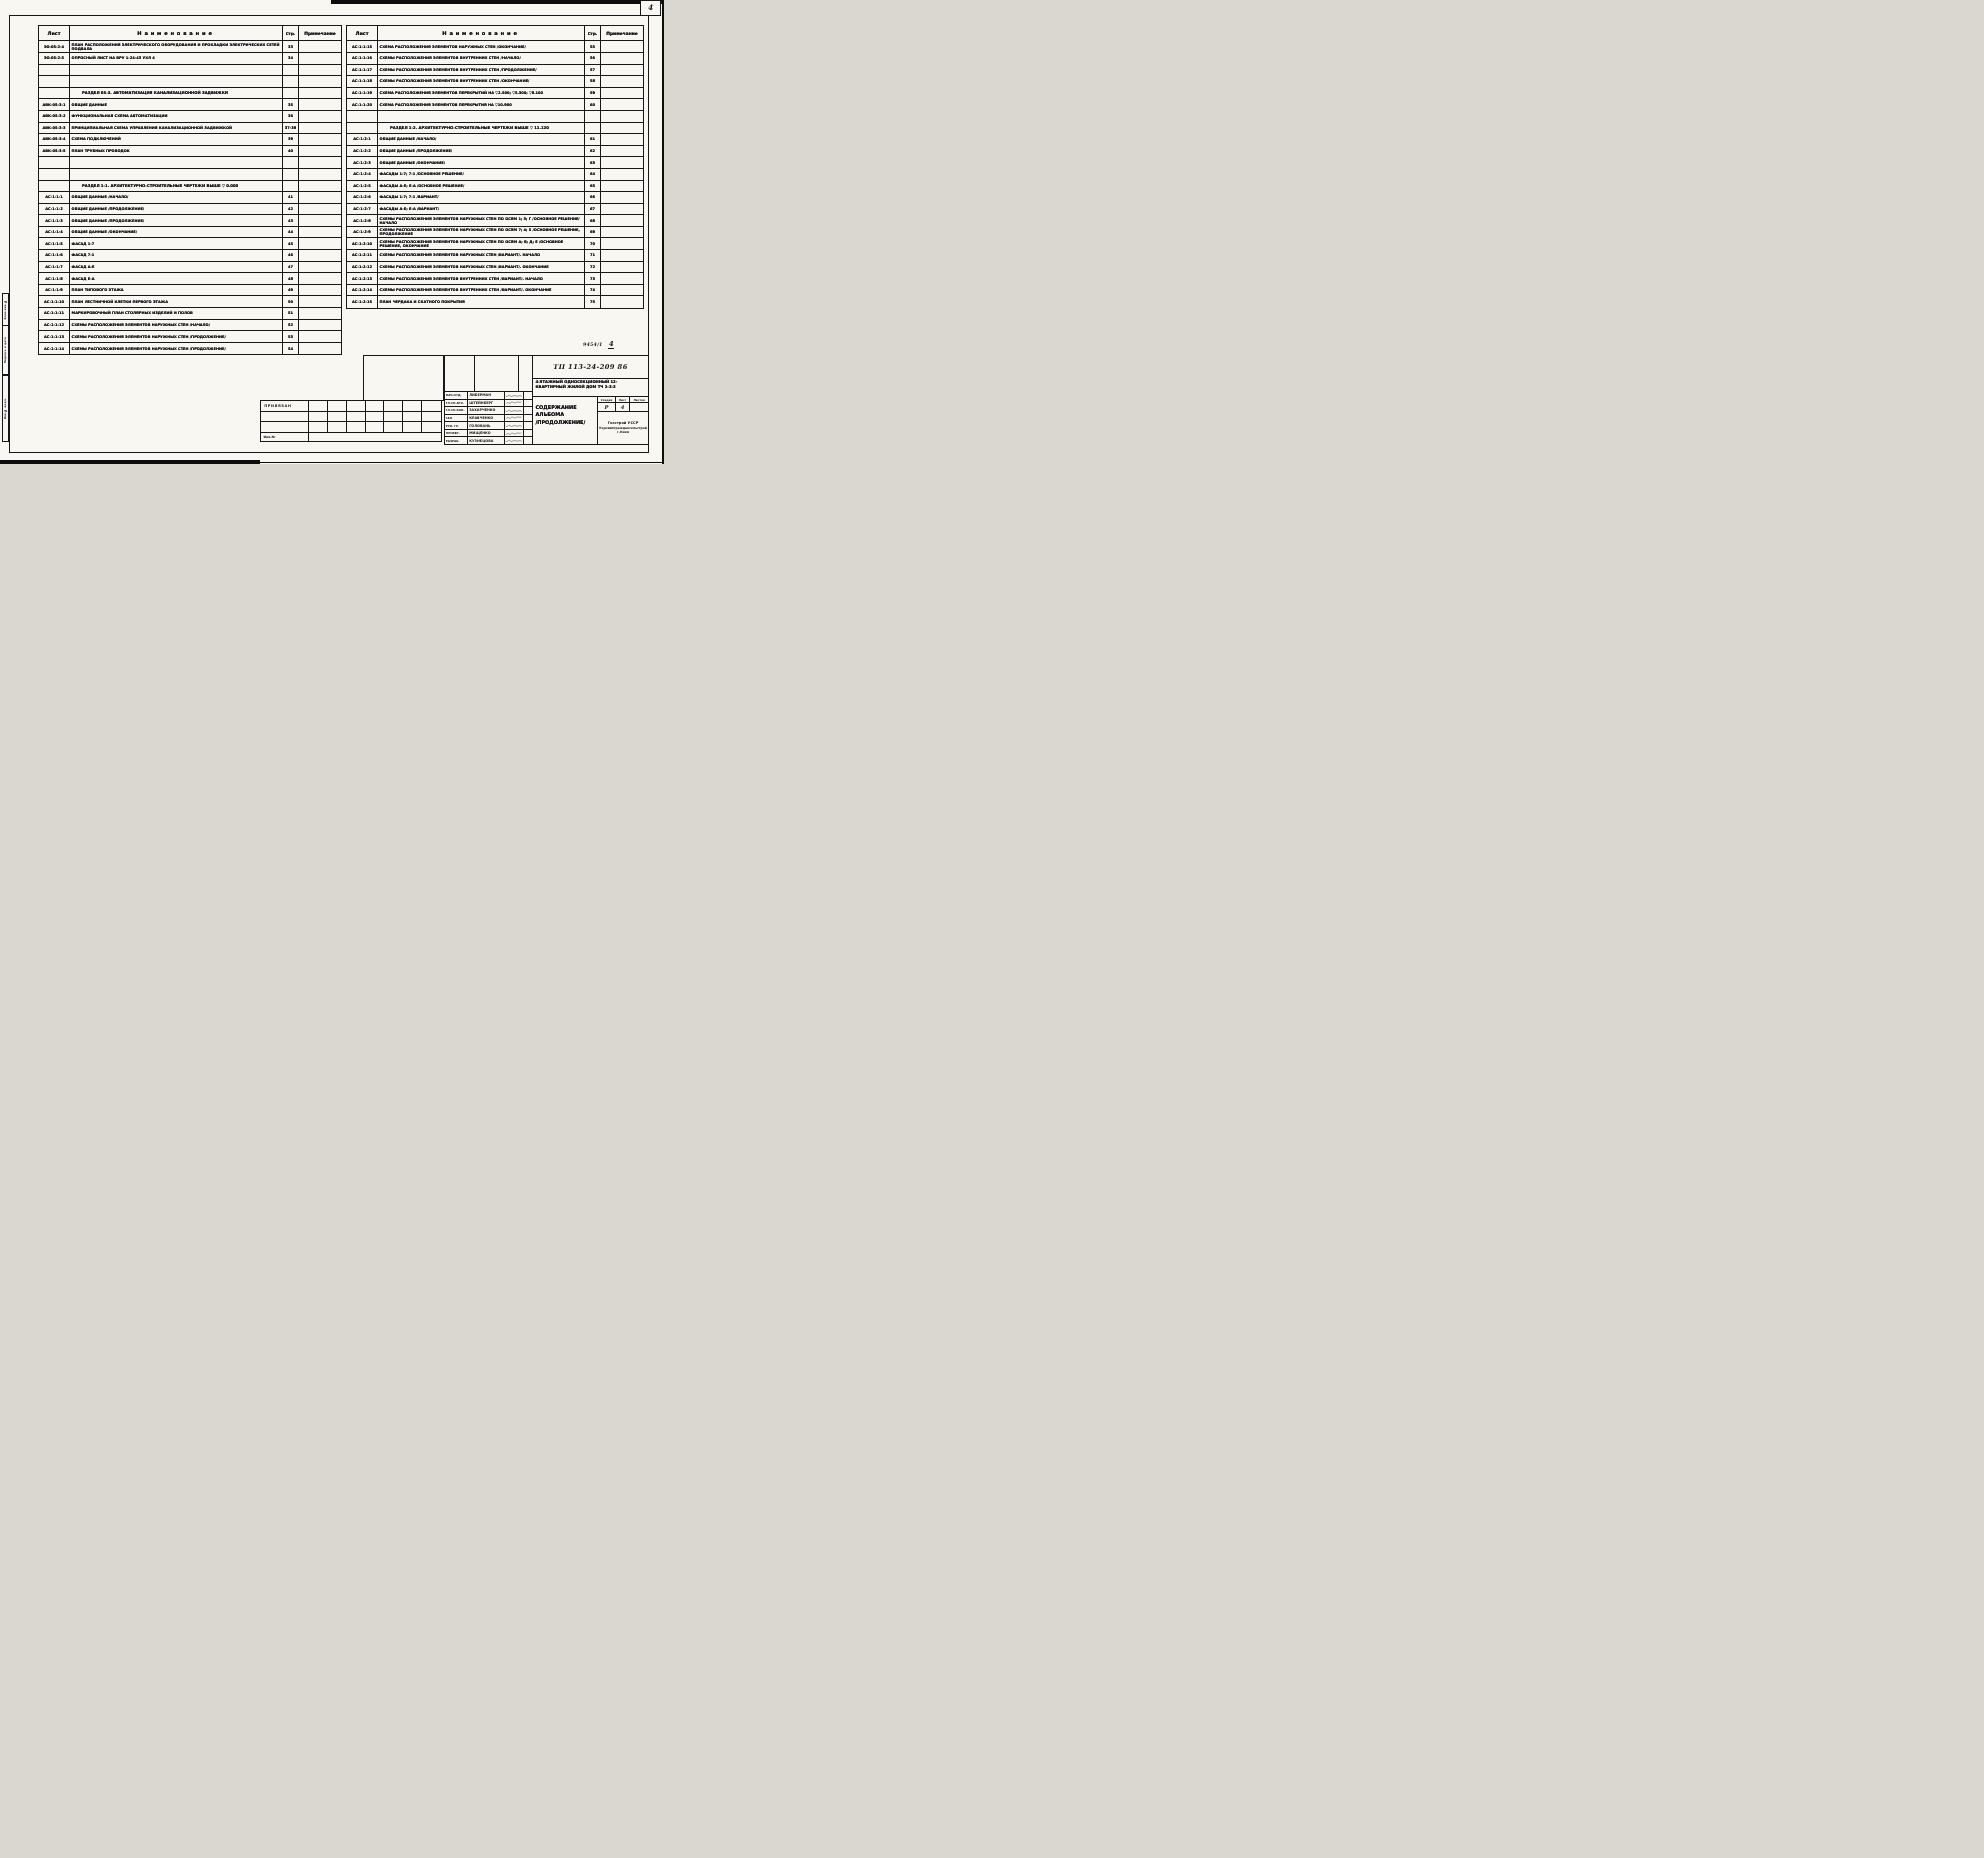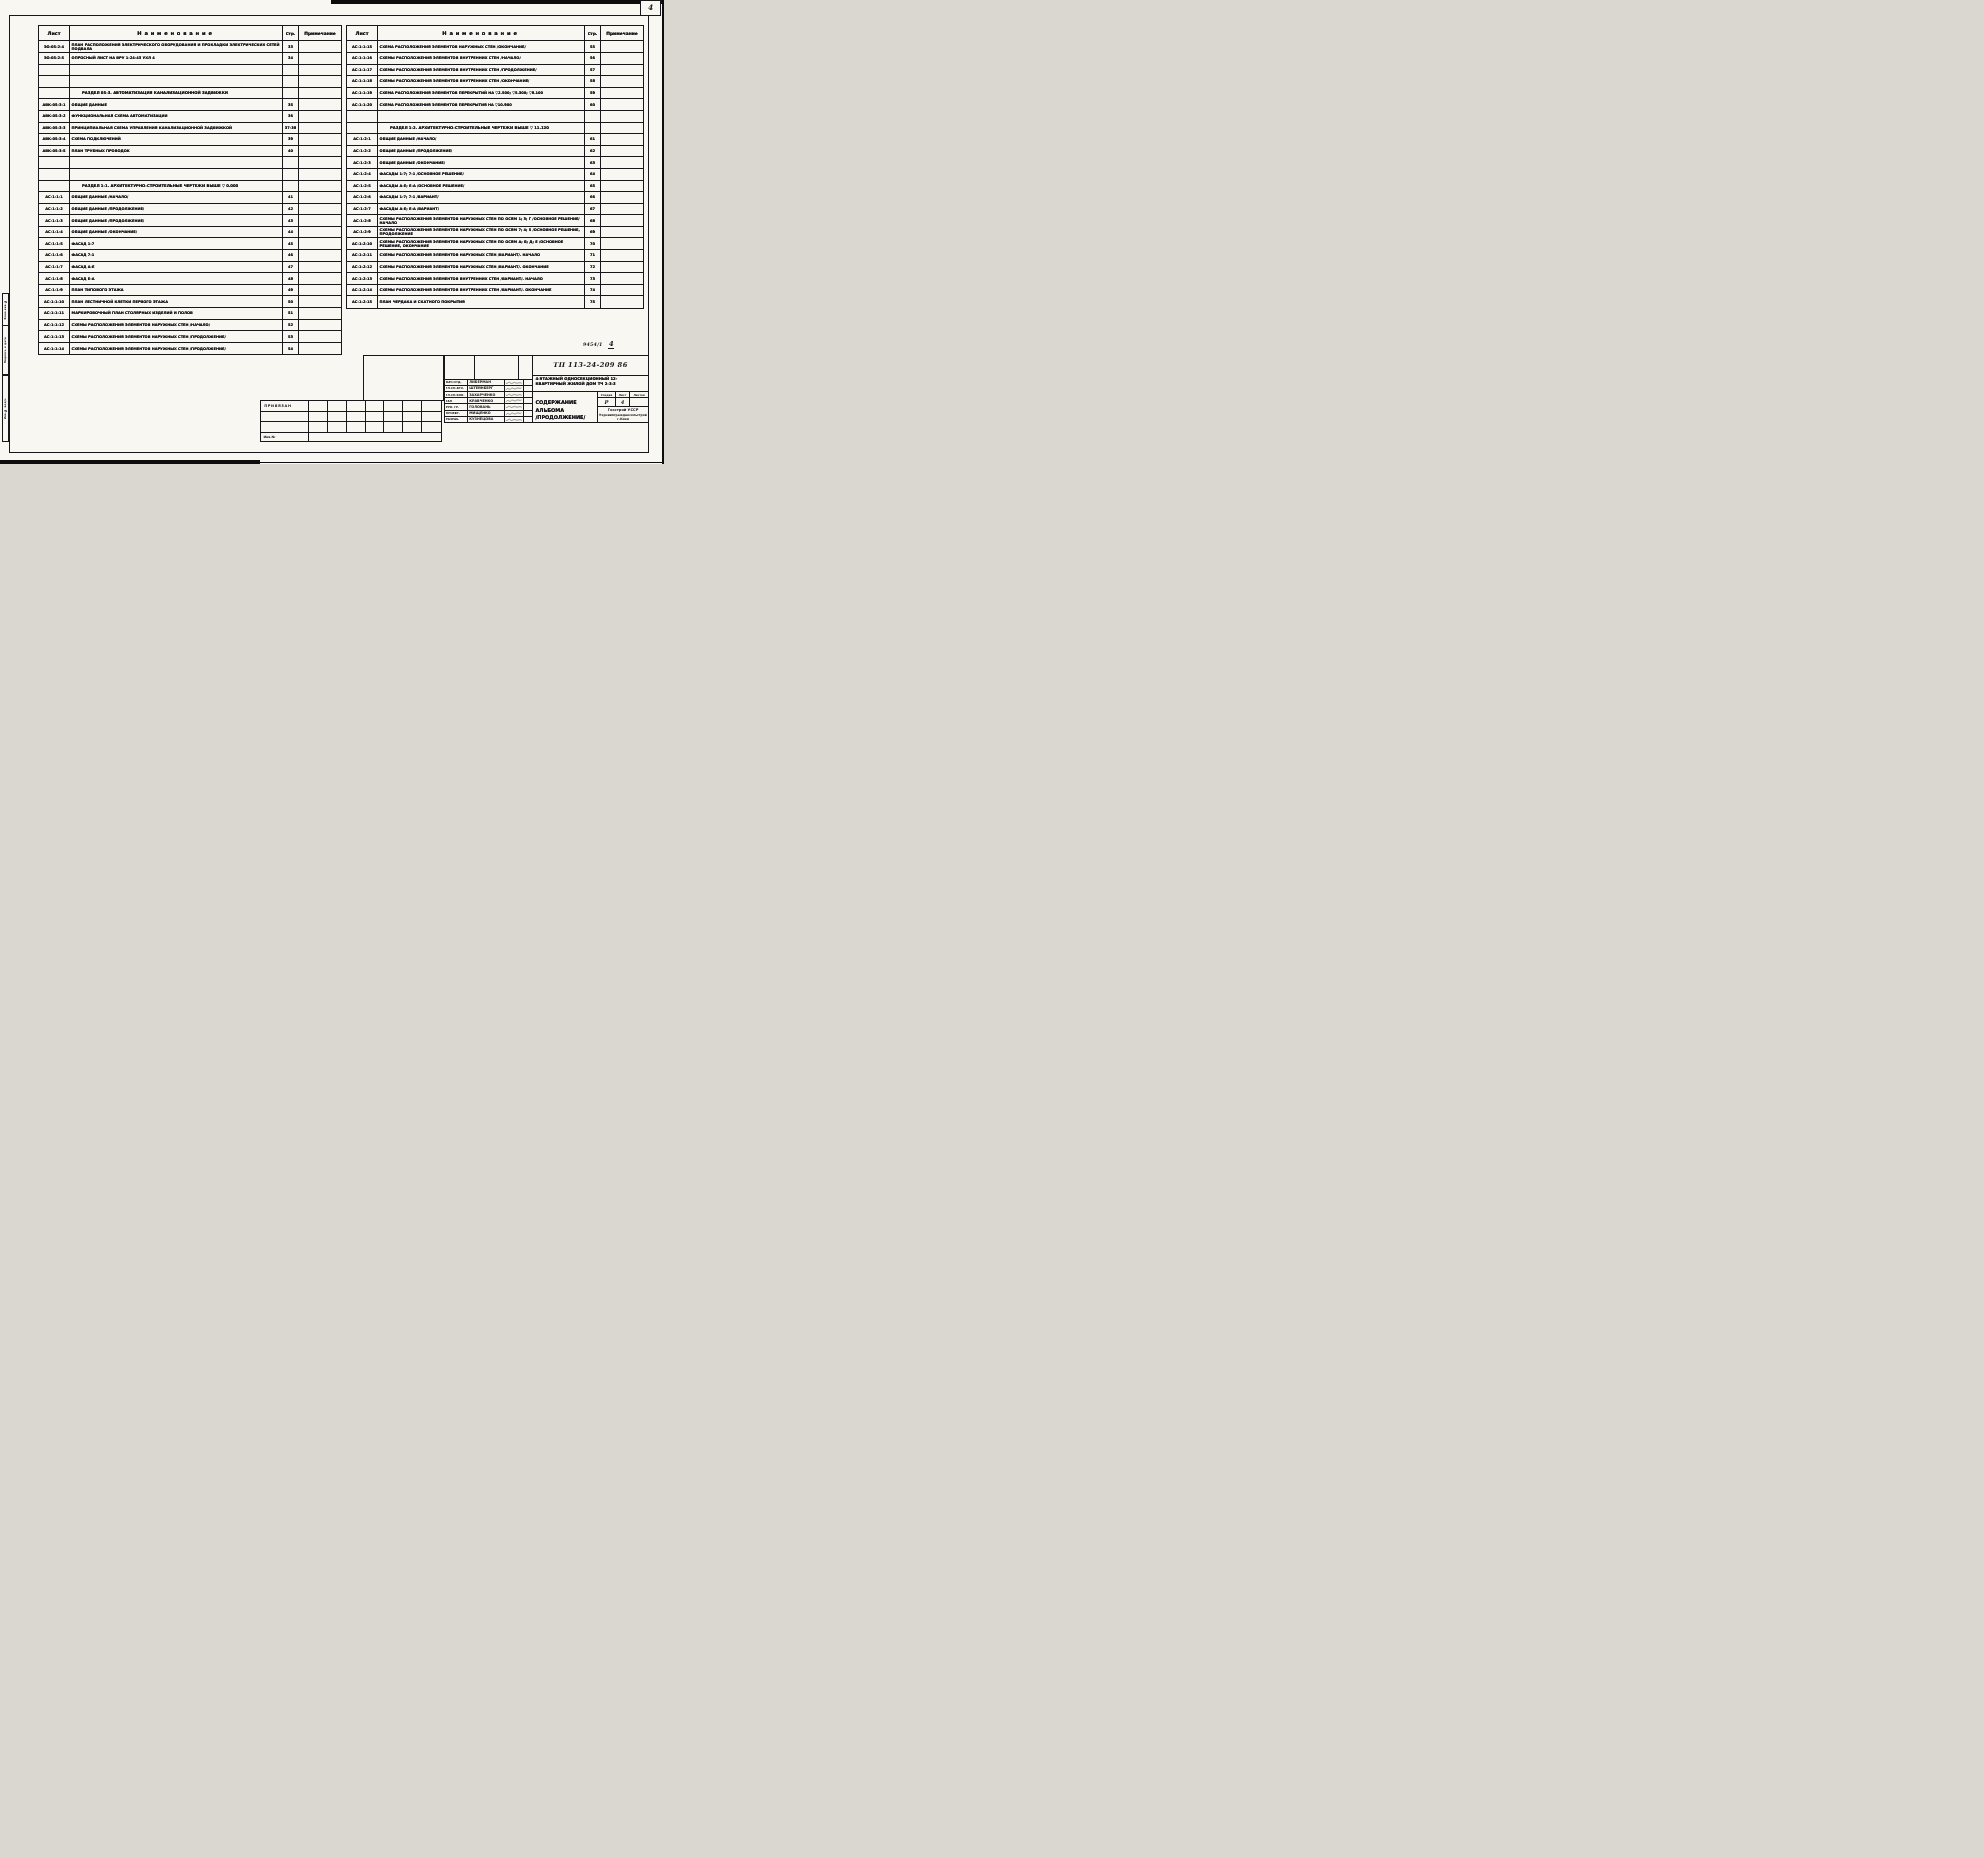--- a/index.html
+++ b/index.html
@@ -29,21 +29,21 @@
   .h-name{letter-spacing:2.8px;font-size:5.2px;}
   .trow{min-height:11.6px;border-bottom:0.4px solid #17171c;}
   .tbody .trow:last-child{border-bottom:none;}
   .cell{border-right:0.4px solid #17171c;padding:0.4px 1.6px;font-size:3.6px;font-weight:700;line-height:1.12;
     display:flex;align-items:center;text-shadow:0 0 0.2px currentColor;}
   .cell:last-child{border-right:none;}
   .c-sheet,.c-page{justify-content:center;text-align:center;font-size:3.6px;}
   .c-name{justify-content:flex-start;}
   .trow.section .c-name{padding-left:12px;font-size:3.8px;}
   
-  .titleblock{position:absolute;left:444px;top:355px;width:205px;height:68px;border:0.8px solid #17171c;
+  .titleblock{position:absolute;left:444px;top:355px;width:205px;height:90px;border:0.8px solid #17171c;
     display:flex;background:#f8f7f1;}
   .tb-left{width:88px;border-right:0.6px solid #17171c;display:flex;flex-direction:column;}
   .tb-revgrid{height:36px;border-bottom:0.4px solid #17171c;
     background-image:
       repeating-linear-gradient(to right,#17171c 0 0.4px,transparent 0.4px 14.7px),
       repeating-linear-gradient(to bottom,#17171c 0 0.4px,transparent 0.4px 12px);}
   .tb-signers{flex:1;display:flex;flex-direction:column;}
   .srow{flex:1;display:grid;grid-template-columns:23px 37px 19px 1fr;border-bottom:0.4px solid #17171c;}
   .tb-signers .srow:last-child{border-bottom:none;}
   .s-role{font-size:2.8px;font-weight:700;display:flex;align-items:center;padding-left:0.8px;

